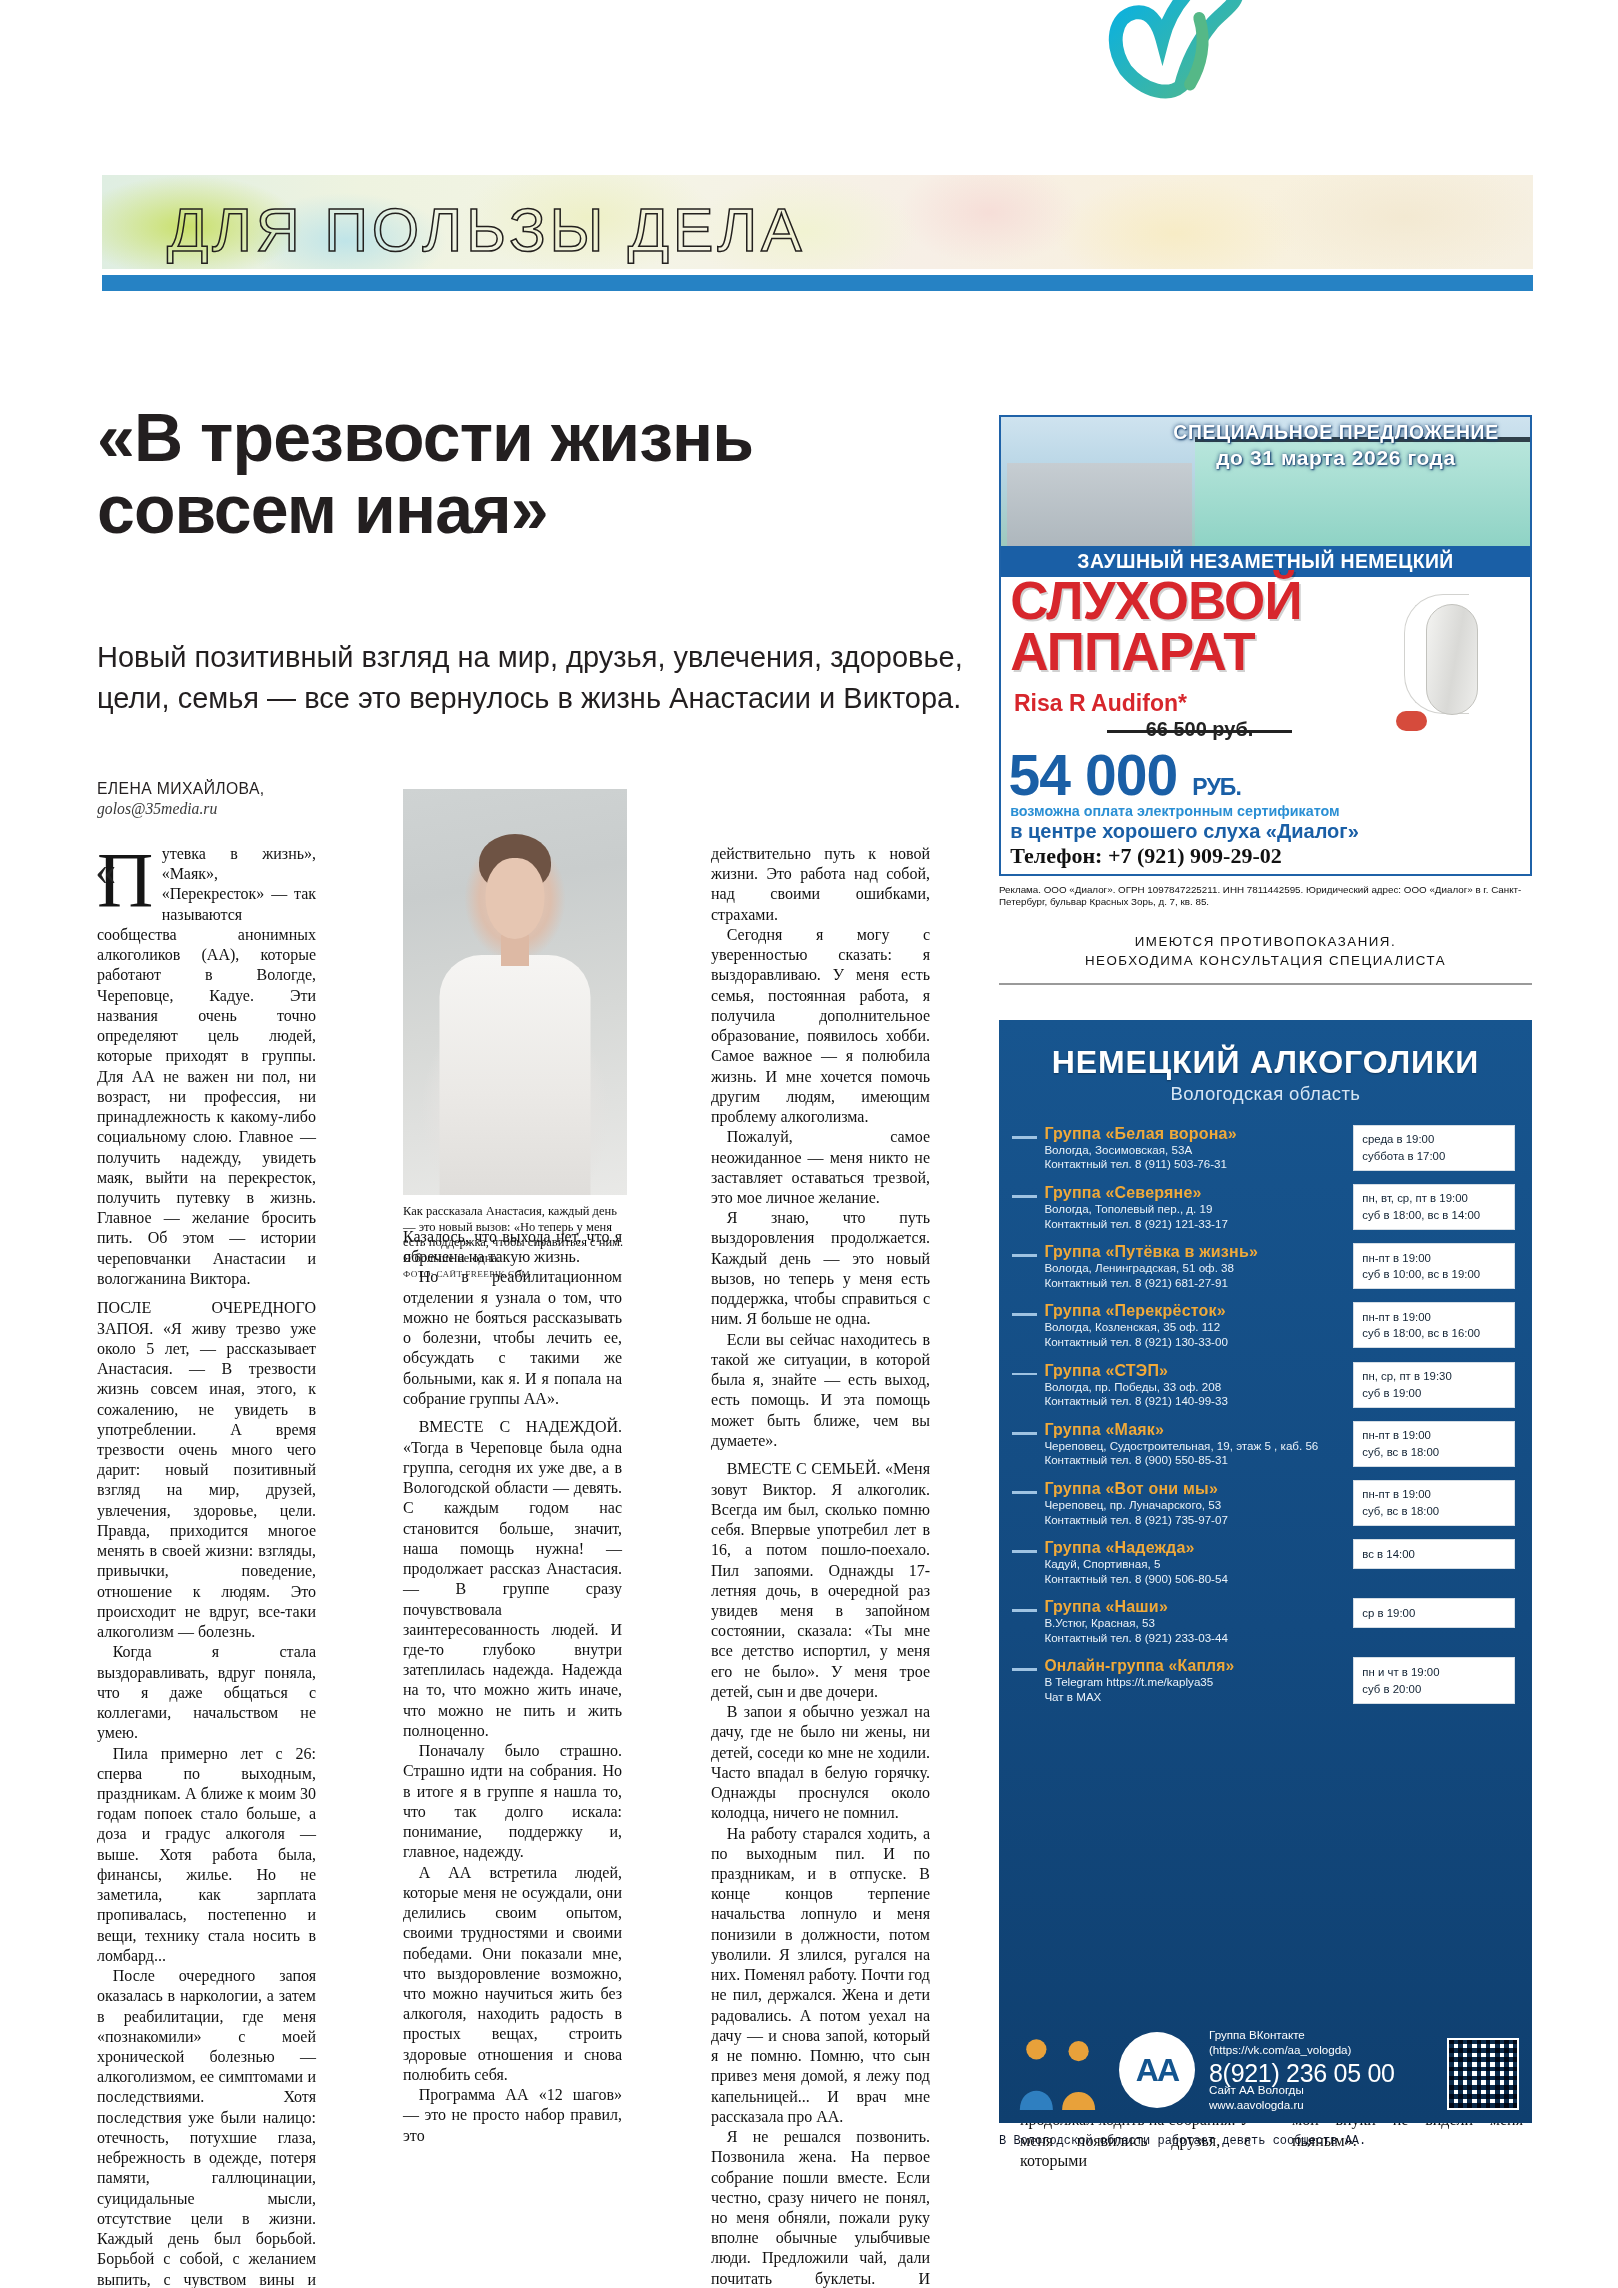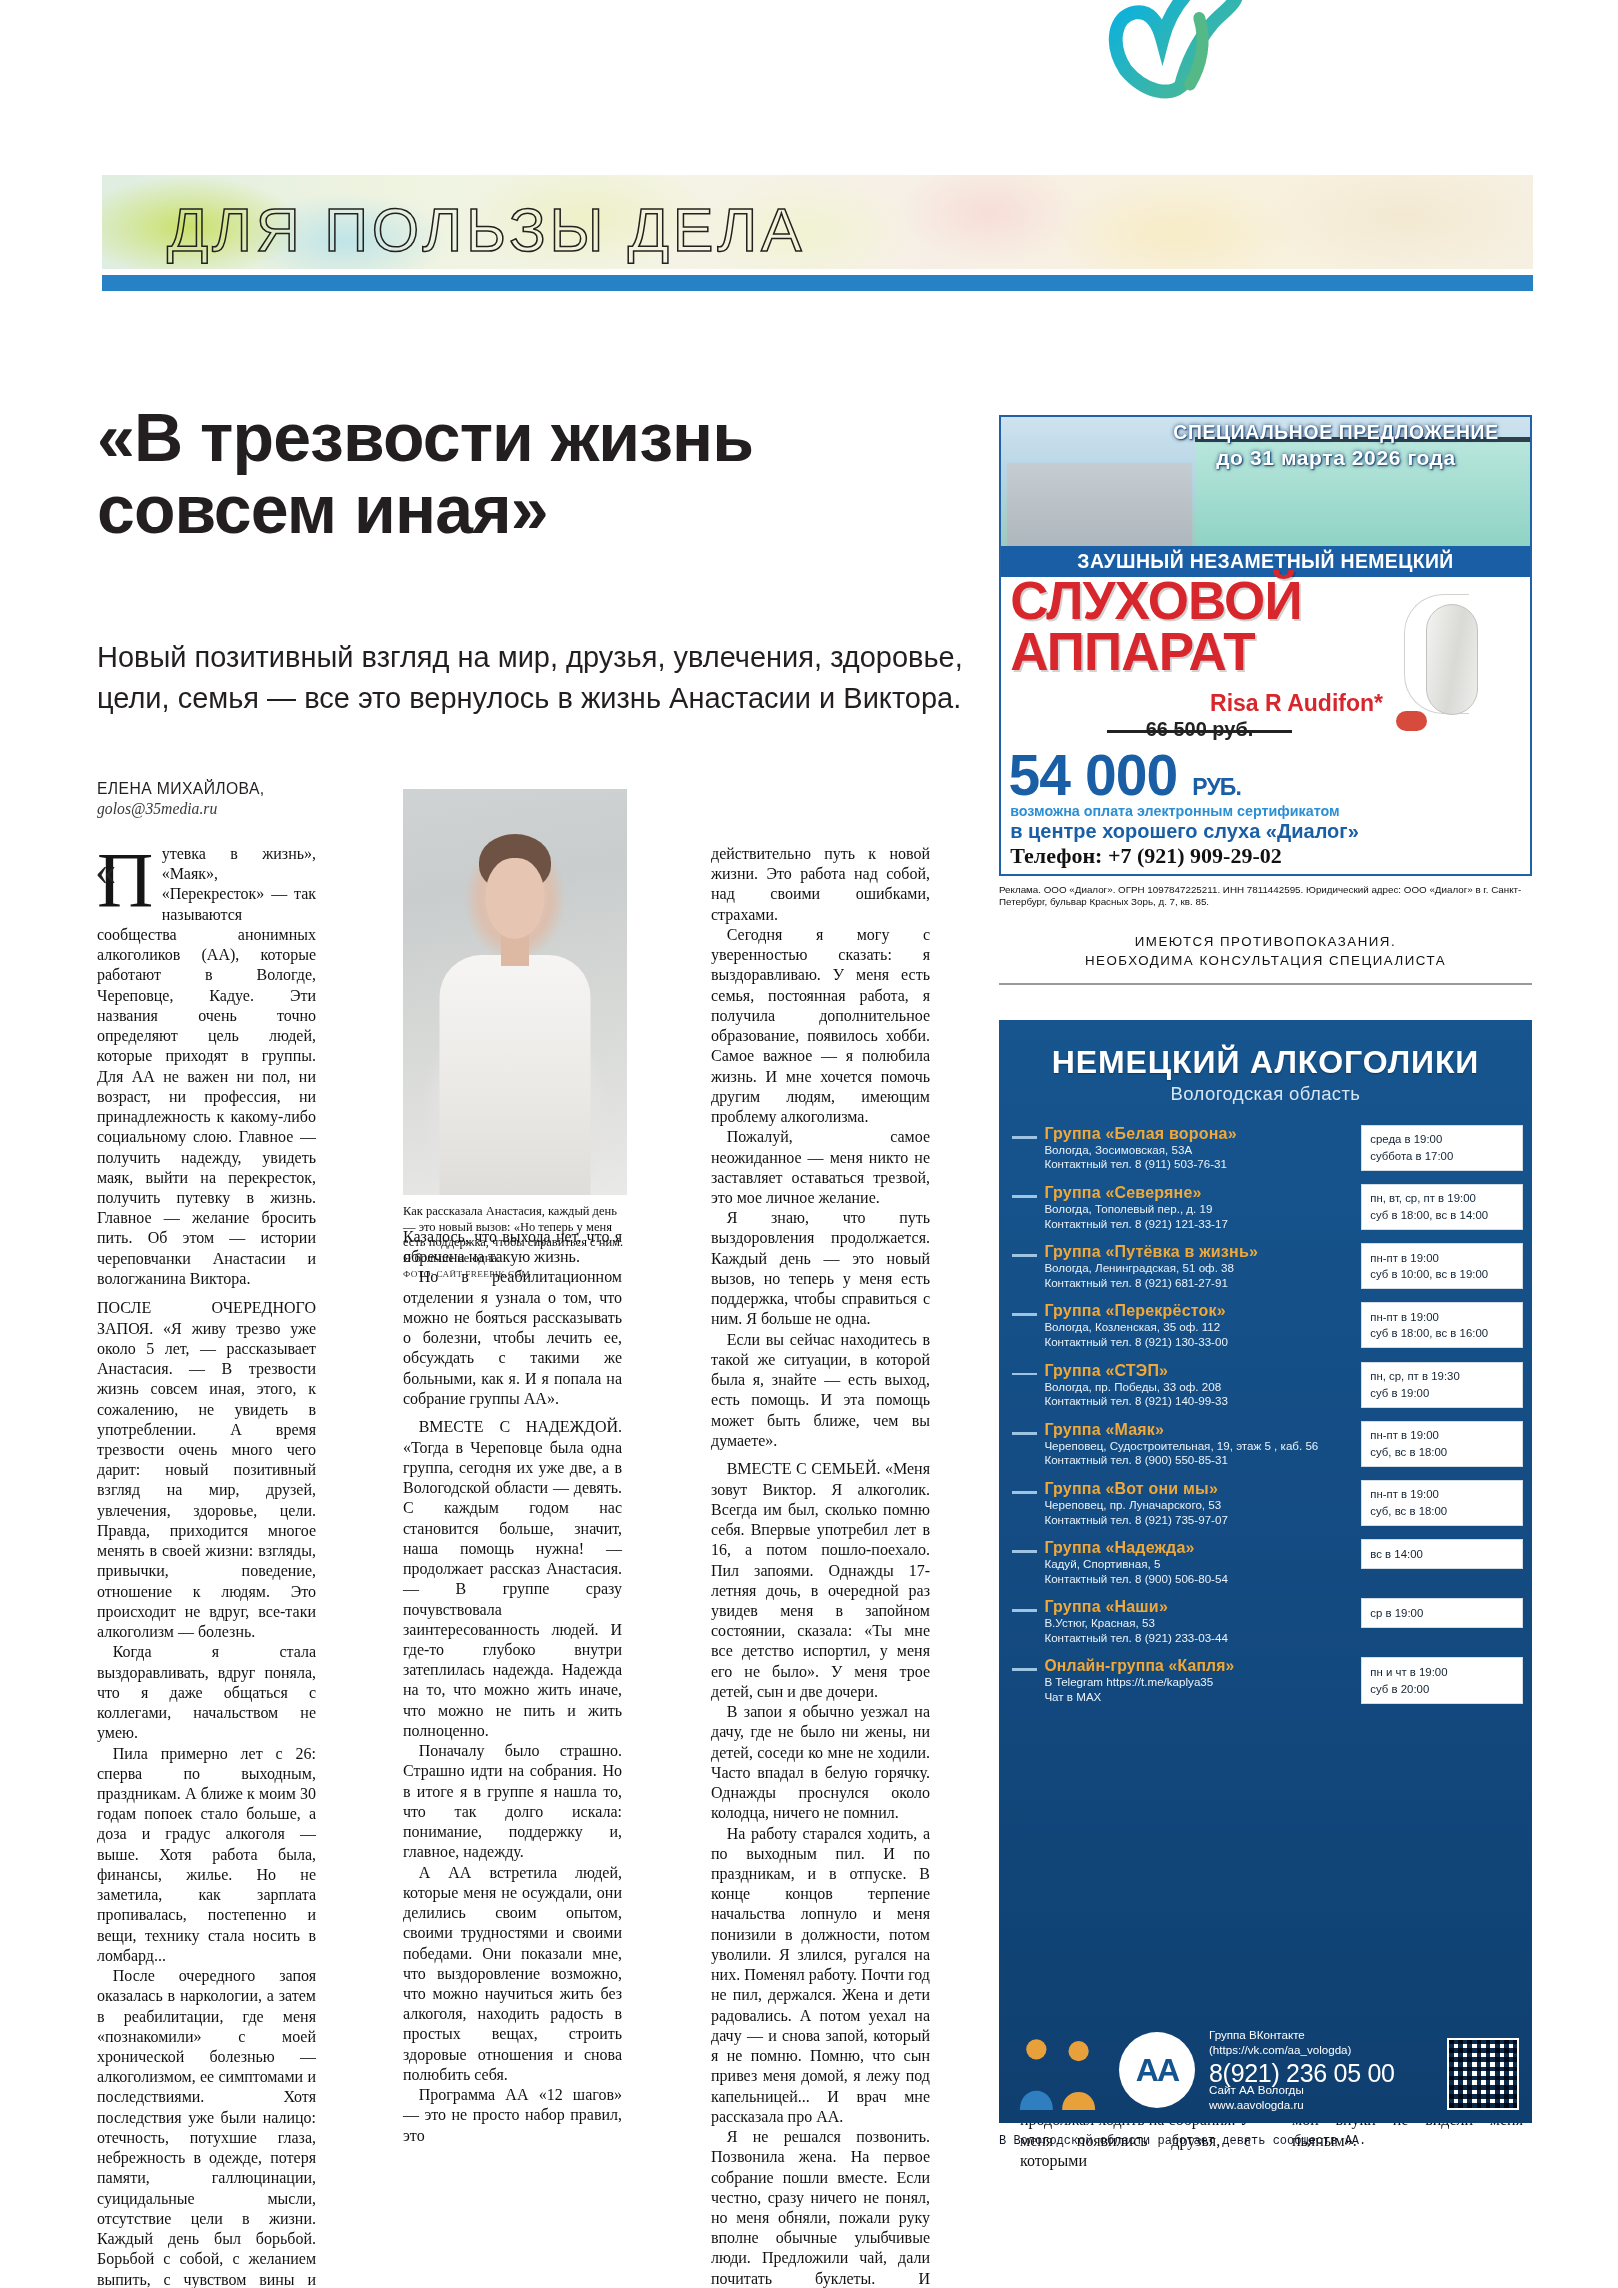--- a/index.html
+++ b/index.html
@@ -149,21 +149,21 @@
     font-family:"Liberation Sans", sans-serif; font-weight:bold;
     font-size:19.4px; letter-spacing:0.4px; line-height:31px;
   }
   .ad-red {
     position:absolute; left:9.2px; top:159px; width:369px;
     font-family:"Liberation Sans", sans-serif; font-weight:bold;
     color:#d7262c; font-size:53px; line-height:.96; letter-spacing:-0.9px;
     text-shadow:1.8px 1.8px 0 rgba(0,0,0,.18);
   }
   .ad-brand {
-    position:absolute; left:13px; top:273px; width:369px; text-align:right;
+    position:absolute; left:13px; top:273px; width:369px; text-align:left;
     font-family:"Liberation Sans", sans-serif; font-weight:bold;
     font-size:23px; color:#d7262c;
   }
   .ad-oldprice {
     position:absolute; left:83px; top:301px; width:231px; text-align:center;
     font-family:"Liberation Sans", sans-serif; font-weight:bold;
     font-size:20px; color:#222;
   }
   .ad-oldprice::after {
     content:""; position:absolute; left:10%; top:52%; width:80%; height:2.8px; background:#222;
@@ -229,21 +229,21 @@
   .aa-title {
     text-align:center; font-family:"Liberation Sans", sans-serif;
     font-weight:bold; font-size:32px; letter-spacing:0.9px;
     margin-top:24px; text-shadow:0 0.9px 1.8px rgba(0,0,0,.35);
   }
   .aa-sub {
     text-align:center; font-family:"Liberation Sans", sans-serif;
     font-size:18.5px; color:#d6e6f4; margin-top:1.8px; letter-spacing:0.4px;
   }
   .aa-list { margin-top:20px; }
-  .aa-row { display:flex; align-items:flex-start; padding:0 9px 0 13px; margin-bottom:12px; }
+  .aa-row { display:flex; align-items:flex-start; padding:0 17px 0 13px; margin-bottom:12px; }
   .aa-dash { width:25px; height:2.8px; background:#9fc3e2; margin-top:11px; flex:0 0 auto; }
   .aa-info { flex:1 1 auto; padding-left:7.4px; min-width:0; }
   .aa-name {
     font-family:"Liberation Sans", sans-serif; font-weight:bold;
     font-size:16px; color:#f0a939; letter-spacing:0.2px;
   }
   .aa-addr, .aa-tel {
     font-family:"Liberation Sans", sans-serif; font-size:11.6px;
     color:#eaf2f9; line-height:1.26;
   }

